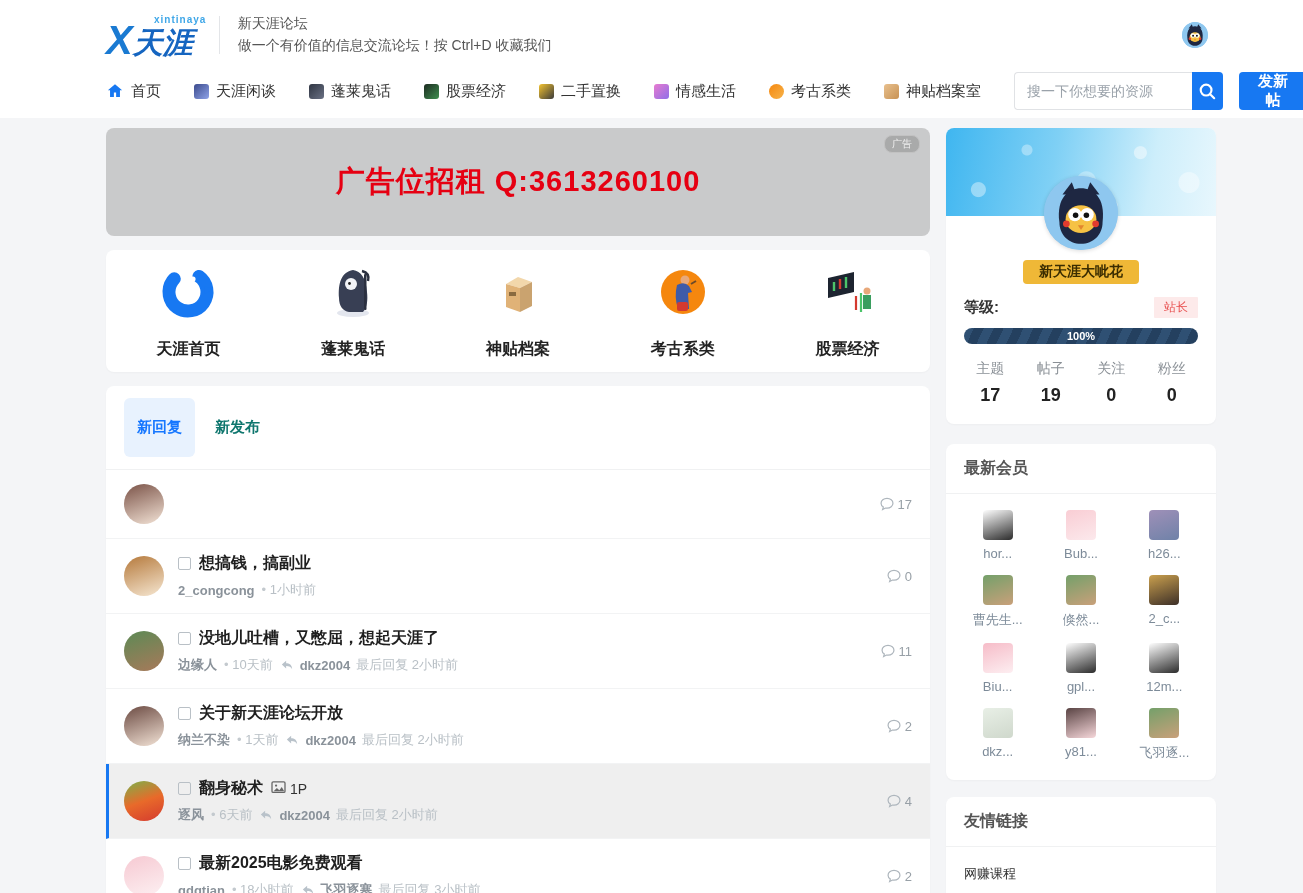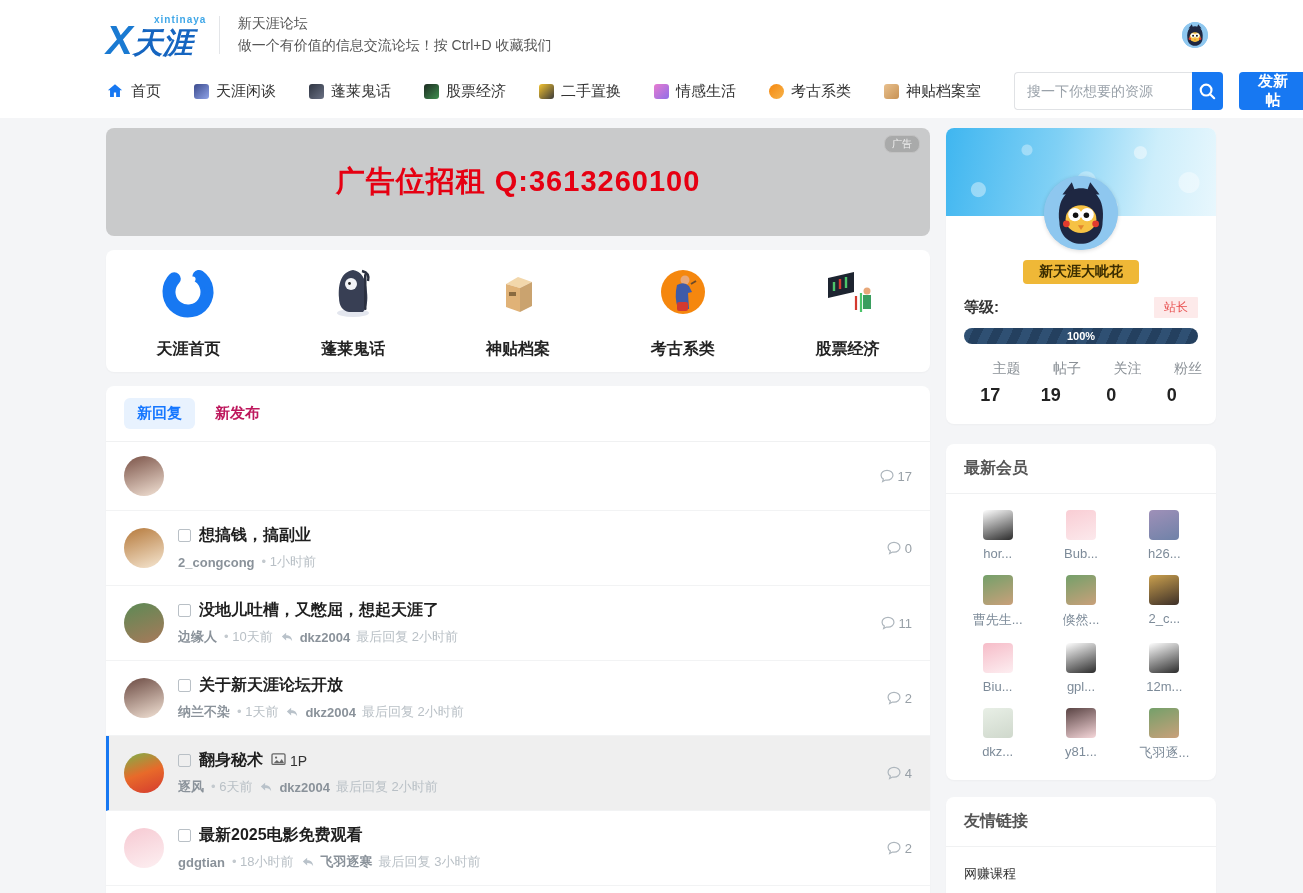--- a/index.html
+++ b/index.html
@@ -50,22 +50,22 @@
 
   
   .shortcuts { margin-top:14px; height:122px; display:flex; padding:14px 0 12px; }
   .shortcut { flex:1; display:flex; flex-direction:column; align-items:center; justify-content:space-between; cursor:pointer; }
   .shortcut svg { display:block; }
   .shortcut-label { font-size:16px; font-weight:700; color:#222; margin-top:6px; }
 
   
   .threads-card { margin-top:14px; border-radius:8px 8px 0 0; overflow:hidden; }
   .tabs-row { display:flex; align-items:center; gap:20px; padding:12px 18px; border-bottom:1px solid #f0f1f2; }
-  .tab { font-size:15px; font-weight:700; color:#be185d; cursor:pointer; padding:6px 0; border-radius:6px; }
-  .tab.active { background:#e8f2fe; color:#1677ff; padding:6px 13px; }
+  .tab { font-size:15px; font-weight:700; color:#0f766e; cursor:pointer; padding:6px 0; border-radius:6px; }
+  .tab.active { background:#e8f2fe; color:#1677ff; padding:20px 13px; }
 
   .thread-row { display:flex; align-items:center; padding:14px 18px; border-bottom:1px solid #f2f3f4; cursor:pointer; }
   .thread-row.highlight { background:#efefef; border-left:3px solid #1778f2; padding-left:15px; }
   .t-avatar { width:40px; height:40px; border-radius:50%; flex:0 0 auto; margin-right:14px; }
   .t-main { flex:1; min-width:0; }
   .t-titleline { display:flex; align-items:center; gap:8px; }
   .t-check { width:13px; height:13px; border:1.5px solid #b9c0c6; border-radius:2px; flex:0 0 auto; cursor:pointer; }
   .t-title { font-size:16px; font-weight:700; color:#1f1f1f; white-space:nowrap; overflow:hidden; }
   .t-attach { display:flex; align-items:flex-start; gap:4px; font-size:14px; color:#333; }
   .t-meta { display:flex; align-items:center; gap:7px; margin-top:7px; font-size:13px; }
@@ -91,21 +91,21 @@
   .profile-name { display:inline-block; background:#efb837; color:#3b2d00; font-size:14px; font-weight:700; padding:3px 16px; border-radius:4px; }
   .level-row { display:flex; align-items:center; justify-content:space-between; padding:0 18px; margin-top:13px; }
   .level-label { font-size:15px; font-weight:700; color:#333; }
   .role-badge { background:#fdeaea; color:#e85050; font-size:12px; padding:2px 10px; border-radius:1px; }
   .progress { margin:10px 18px 0; height:16px; border-radius:8px; overflow:hidden;
      background:repeating-linear-gradient(115deg,#2f5073 0 9px,#24405f 9px 18px);
      display:flex; align-items:center; justify-content:center; }
   .progress-label { color:#fff; font-size:11px; font-weight:700; }
   .stats { display:flex; padding:16px 14px 18px; }
   .stat { flex:1; text-align:center; }
-  .stat-label { font-size:14px; color:#8a9096;text-align:right; }
+  .stat-label { font-size:14px; color:#8a9096; }
   .stat-value { font-size:18px; font-weight:700; color:#222; margin-top:7px; }
 
   
   .card-head { padding:14px 18px; font-size:16px; font-weight:700; color:#555; border-bottom:1px solid #f0f1f2; }
   .members-card { margin-top:20px; }
   .members-grid { display:grid; grid-template-columns:repeat(3,1fr); row-gap:14px; padding:16px 10px 18px; }
   .member { display:flex; flex-direction:column; align-items:center; cursor:pointer; }
   .member-avatar { width:30px; height:30px; border-radius:4px; }
   .member-name { font-size:13px; color:#7d8b99; margin-top:6px; white-space:nowrap; max-width:58px; overflow:hidden; }
   .links-card { margin-top:17px; }

